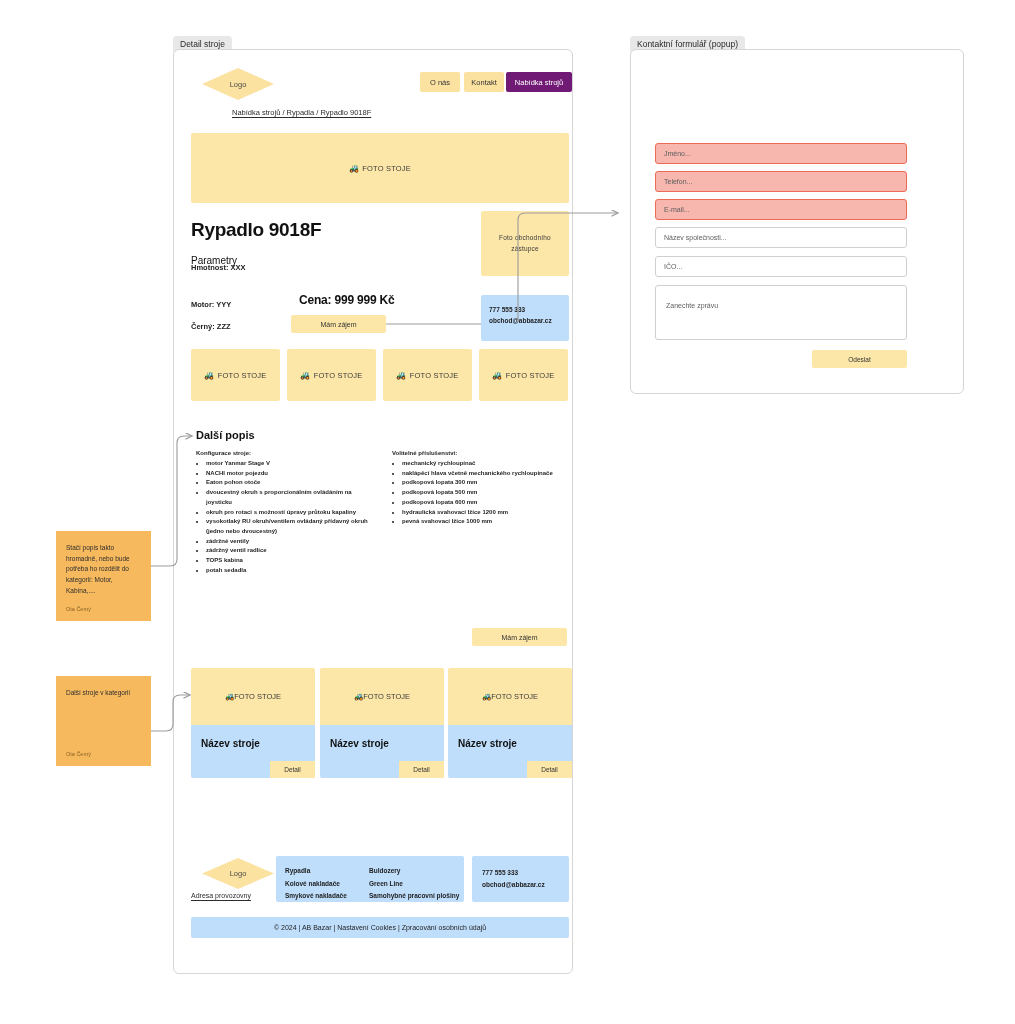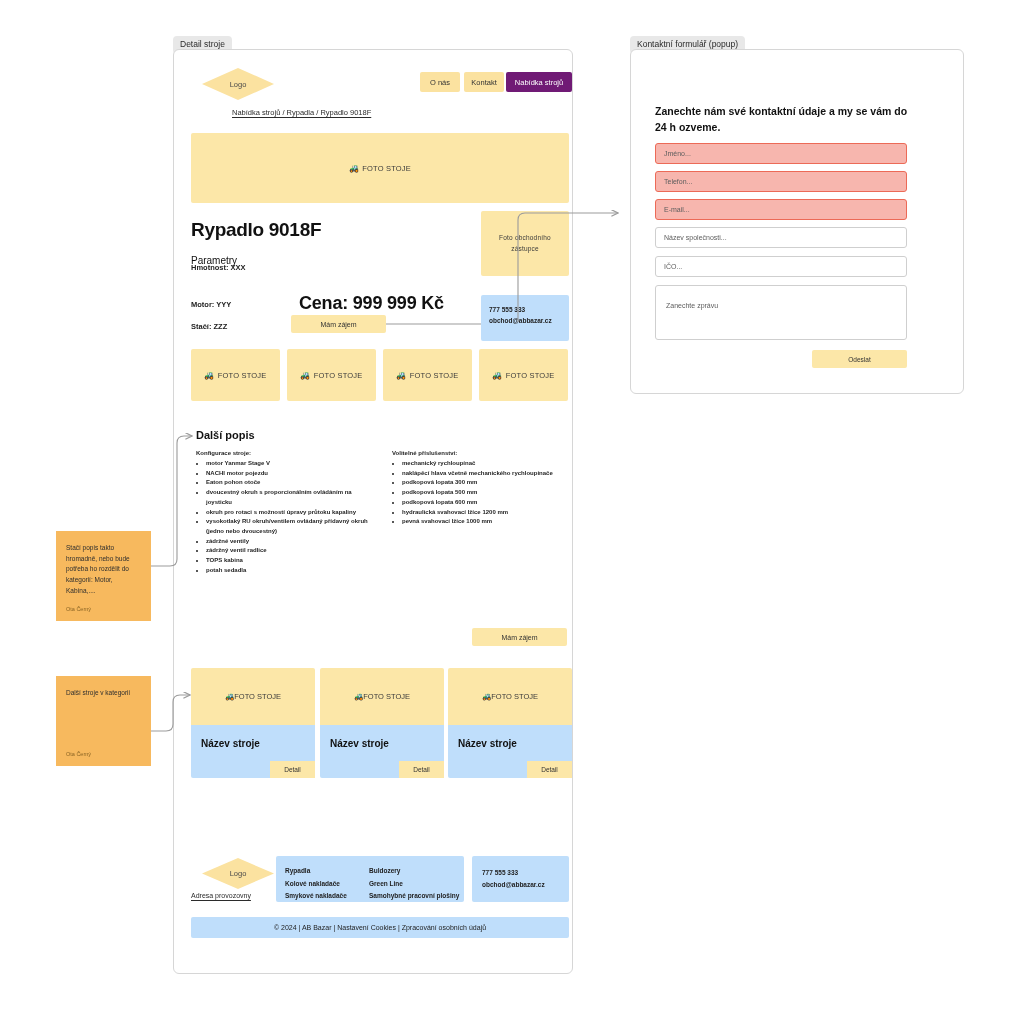--- a/index.html
+++ b/index.html
@@ -83,21 +83,21 @@
   .param{
     position:absolute;left:191px;
     font-size:7.5px;font-weight:bold;color:#222;
   }
   #param-0{top:263px;}
   #param-1{top:300px;}
   #param-2{top:322px;}
 
   #price{
     position:absolute;left:299px;top:293px;
-    font-size:18px;font-weight:bold;color:#111;letter-spacing:-.2px;text-align:center;
+    font-size:12px;font-weight:bold;color:#111;letter-spacing:-.2px;text-align:center;
   }
   .cta{
     position:absolute;background:#fce7a8;border-radius:2px;
     display:flex;align-items:center;justify-content:center;
     font-size:7px;color:#333;
   }
   #cta-main{left:291px;top:315px;width:95px;height:18px;}
   #cta-second{left:472px;top:628px;width:95px;height:18px;}
 
   #rep-photo{left:481px;top:211px;width:88px;height:65px;
@@ -252,21 +252,21 @@
 
   <div class="photo" id="hero-photo">
     <span class="tk">🚜</span>
     <span>FOTO STOJE</span>
   </div>
 
   <div id="product-title">Rypadlo 9018F</div>
   <div id="parametry-title">Parametry</div>
   <div class="param" id="param-0">Hmotnost: XXX</div>
   <div class="param" id="param-1">Motor: YYY</div>
-  <div class="param" id="param-2">Stačí: ZZZ</div>
+  <div class="param" id="param-2">Černý: ZZZ</div>
   <div id="price">Cena: 999 999 Kč</div>
   <div class="cta" id="cta-main">Mám zájem</div>
 
   <div class="photo" id="rep-photo">
     <span>Foto obchodního</span>
     <span>zástupce</span>
   </div>
   <div id="rep-contact">
     <div>777 555 333</div>
     <div>obchod@abbazar.cz</div>
@@ -365,21 +365,20 @@
         <div>Samohybné pracovní plošiny</div>
       </div>
   </div>
   <div id="footer-contact">
     <div>777 555 333</div>
     <div>obchod@abbazar.cz</div>
   </div>
   <div id="footer-bar">© 2024 | AB Bazar | Nastavení Cookies | Zpracování osobních údajů</div>
 
   <div class="frame" id="frame-popup"></div>
-  <div id="popup-sub">Zanechte nám své kontaktní údaje a my se vám do 24 h ozveme.</div>
 
   <div class="field required" id="field-0">Jméno...</div>
   <div class="field required" id="field-1">Telefon...</div>
   <div class="field required" id="field-2">E-mail...</div>
   <div class="field normal" id="field-3">Název společnosti...</div>
   <div class="field normal" id="field-4">IČO...</div>
   <div id="field-msg">Zanechte zprávu</div>
   <div id="submit-btn">Odeslat</div>
 
   <div class="sticky" id="sticky-0">

